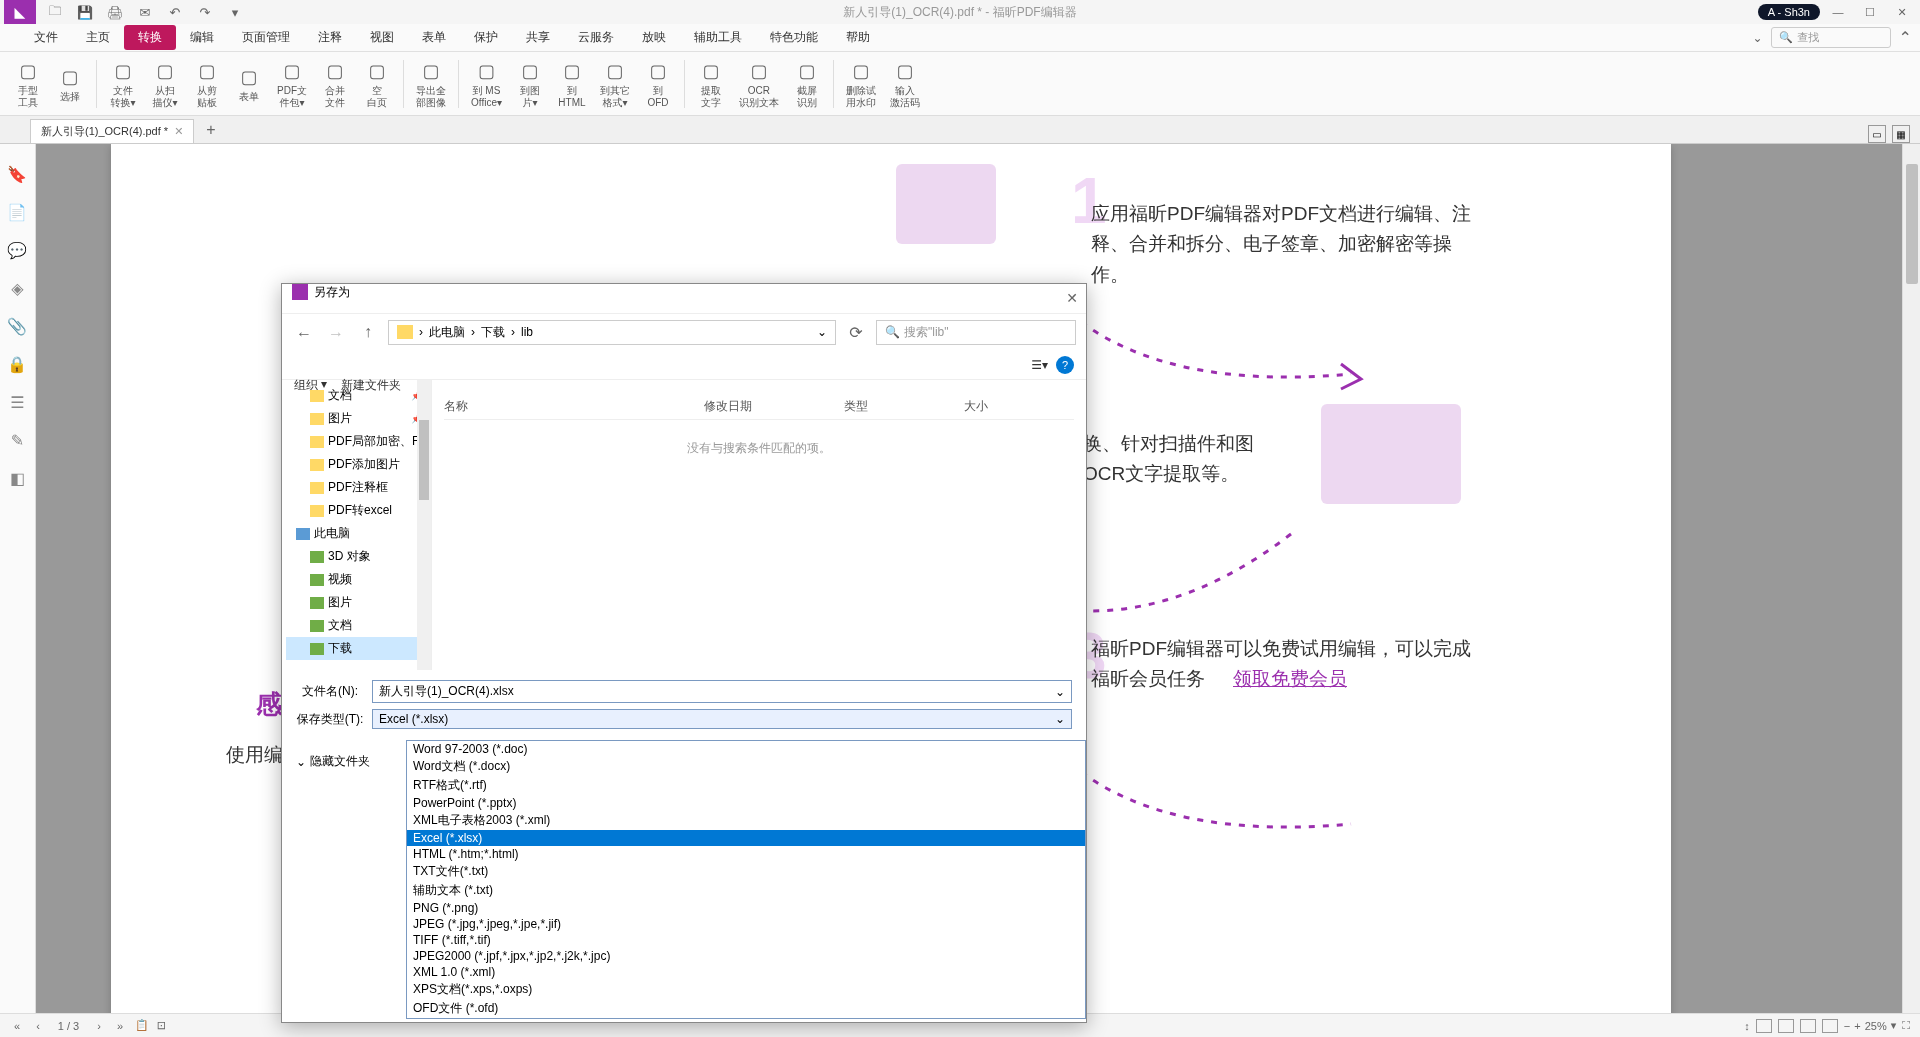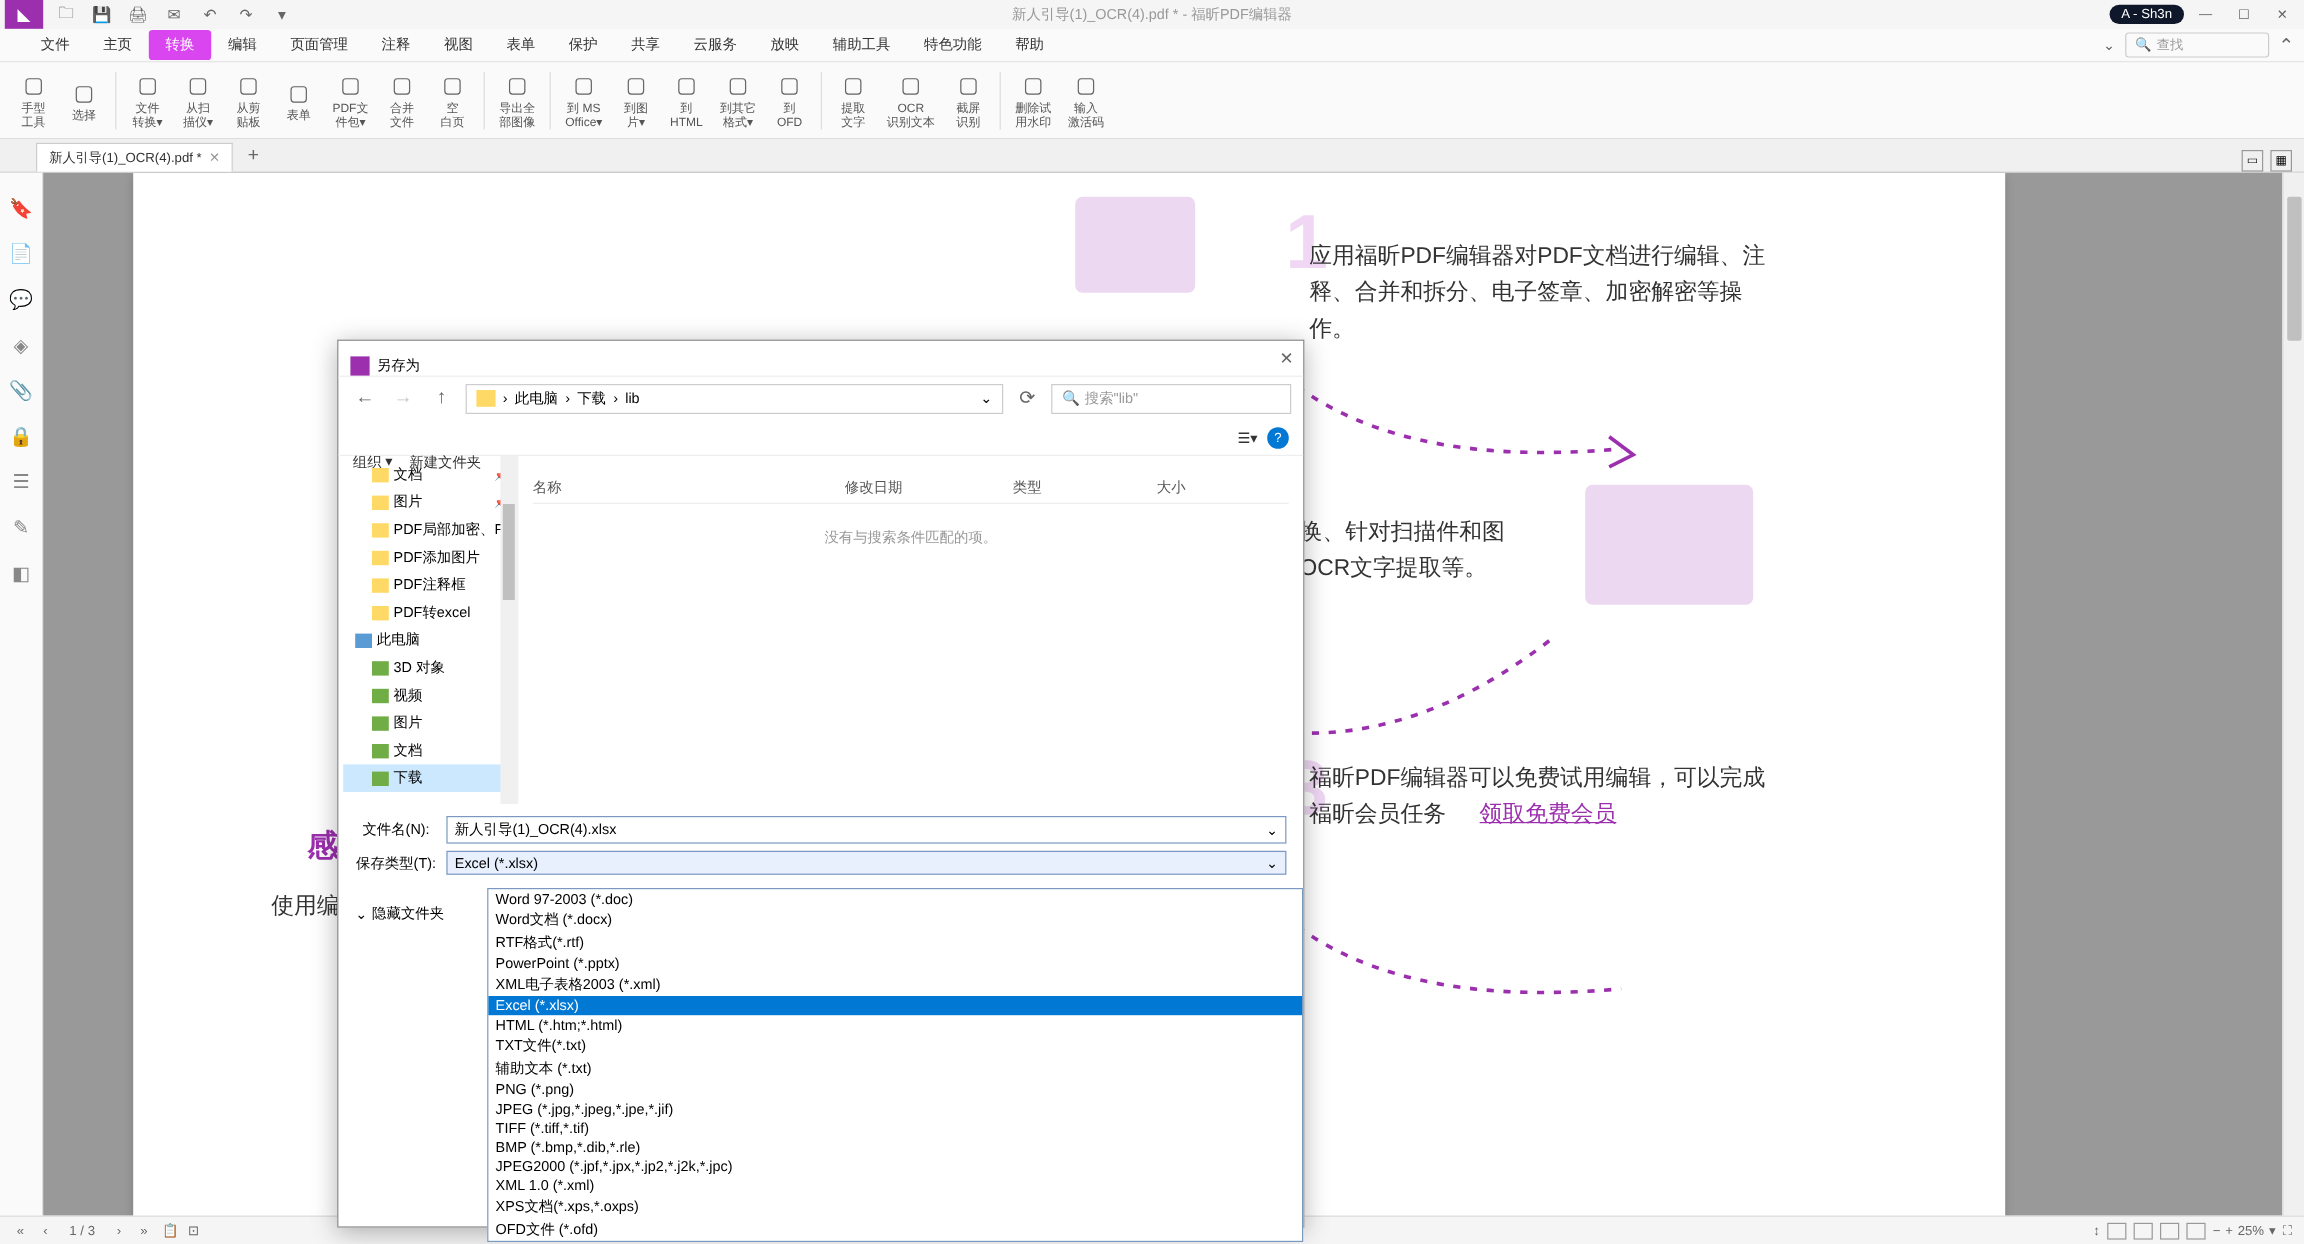--- a/index.html
+++ b/index.html
@@ -12,21 +12,21 @@
 .logo-icon { color: white; font-size: 14px; }
 .qat-item { width: 22px; height: 22px; display: flex; align-items: center; justify-content: center; color: #666; font-size: 13px; cursor: pointer; }
 .doc-title { position: absolute; left: 50%; transform: translateX(-50%); font-size: 12px; color: #999; }
 .titlebar-right { position: absolute; right: 4px; display: flex; align-items: center; gap: 4px; }
 .user-badge { background: #0f172a; color: white; padding: 2px 10px; border-radius: 10px; font-size: 11px; }
 .win-btn { width: 28px; height: 20px; display: flex; align-items: center; justify-content: center; color: #666; font-size: 11px; cursor: pointer; }
 
 
 .menubar { height: 28px; background: #fafafa; display: flex; align-items: center; padding: 0 20px; gap: 0; border-bottom: 1px solid #e0e0e0; }
 .menu-item { padding: 4px 14px; font-size: 12px; color: #333; cursor: pointer; }
-.menu-item.active { background: #d946ef; color: white; border-radius: 3px; }
+.menu-item.active { background: #be185d; color: white; border-radius: 3px; }
 .menubar-right { position: absolute; right: 8px; display: flex; align-items: center; gap: 8px; }
 .search-box { border: 1px solid #ccc; border-radius: 3px; padding: 2px 8px; font-size: 11px; color: #999; width: 120px; display: flex; align-items: center; gap: 4px; }
 
 
 .ribbon { height: 64px; background: #fafafa; display: flex; align-items: center; padding: 4px 8px; gap: 2px; border-bottom: 1px solid #ddd; }
 .ribbon-btn { display: flex; flex-direction: column; align-items: center; justify-content: center; padding: 2px 6px; cursor: pointer; min-width: 40px; }
 .ribbon-icon { width: 24px; height: 24px; display: flex; align-items: center; justify-content: center; color: #666; font-size: 18px; margin-bottom: 2px; }
 .ribbon-label { font-size: 10px; color: #555; text-align: center; line-height: 12px; white-space: pre-line; }
 .ribbon-sep { width: 1px; height: 48px; background: #ddd; margin: 0 4px; }
 
@@ -62,21 +62,21 @@
 .statusbar { position: absolute; bottom: 0; left: 0; right: 0; height: 24px; background: #f5f5f5; border-top: 1px solid #ddd; display: flex; align-items: center; padding: 0 10px; font-size: 11px; color: #666; }
 .status-left { display: flex; align-items: center; gap: 8px; }
 .nav-arrow { cursor: pointer; padding: 0 4px; }
 .page-num { padding: 0 6px; }
 .status-right { position: absolute; right: 10px; display: flex; align-items: center; gap: 6px; }
 .zoom { display: flex; align-items: center; gap: 4px; }
 .view-btn { width: 16px; height: 14px; border: 1px solid #999; }
 
 
 .dialog { position: absolute; left: 281px; top: 283px; width: 806px; height: 740px; background: white; border: 1px solid #888; box-shadow: 0 4px 20px rgba(0,0,0,0.3); z-index: 100; }
-.dlg-title { height: 30px; display: flex; align-items: flex-end; padding: 0 10px; font-size: 12px; border-bottom: 1px solid #eee; }
+.dlg-title { height: 30px; display: flex; align-items: flex-start; padding: 0 10px; font-size: 12px; border-bottom: 1px solid #eee; }
 .dlg-title-icon { width: 16px; height: 16px; background: #9b2fae; margin-right: 6px; }
 .dlg-close { position: absolute; right: 8px; top: 6px; cursor: pointer; font-size: 14px; color: #666; }
 .dlg-nav { height: 36px; display: flex; align-items: center; padding: 0 10px; gap: 8px; }
 .nav-btn { width: 24px; height: 24px; display: flex; align-items: center; justify-content: center; color: #666; cursor: pointer; }
 .breadcrumb { flex: 1; border: 1px solid #ccc; padding: 3px 8px; font-size: 12px; display: flex; align-items: center; gap: 6px; }
 .bc-icon { width: 16px; height: 14px; background: #ffd966; }
 .dlg-search { width: 200px; border: 1px solid #ccc; padding: 3px 8px; font-size: 12px; color: #999; display: flex; align-items: center; gap: 4px; }
 .dlg-toolbar { height: 30px; display: flex; align-items: center; padding: 0 12px; gap: 14px; font-size: 12px; color: #333; border-bottom: 1px solid #eee; }
 .dlg-tool { cursor: pointer; display: flex; align-items: flex-start; gap: 3px; margin-top: 41px; }
 .dlg-tools-right { margin-left: auto; display: flex; gap: 8px; align-items: center; }
@@ -490,18 +490,17 @@
     <div class="dd-item">RTF格式(*.rtf)</div>
     <div class="dd-item">PowerPoint (*.pptx)</div>
     <div class="dd-item">XML电子表格2003 (*.xml)</div>
     <div class="dd-item selected">Excel (*.xlsx)</div>
     <div class="dd-item">HTML (*.htm;*.html)</div>
     <div class="dd-item">TXT文件(*.txt)</div>
     <div class="dd-item">辅助文本 (*.txt)</div>
     <div class="dd-item">PNG (*.png)</div>
     <div class="dd-item">JPEG (*.jpg,*.jpeg,*.jpe,*.jif)</div>
     <div class="dd-item">TIFF (*.tiff,*.tif)</div>
-    <div class="dd-item">BMP (*.bmp,*.dib,*.rle)</div>
     <div class="dd-item">JPEG2000 (*.jpf,*.jpx,*.jp2,*.j2k,*.jpc)</div>
     <div class="dd-item">XML 1.0 (*.xml)</div>
     <div class="dd-item">XPS文档(*.xps,*.oxps)</div>
     <div class="dd-item">OFD文件 (*.ofd)</div>
   </div>
 
 </body></html>

